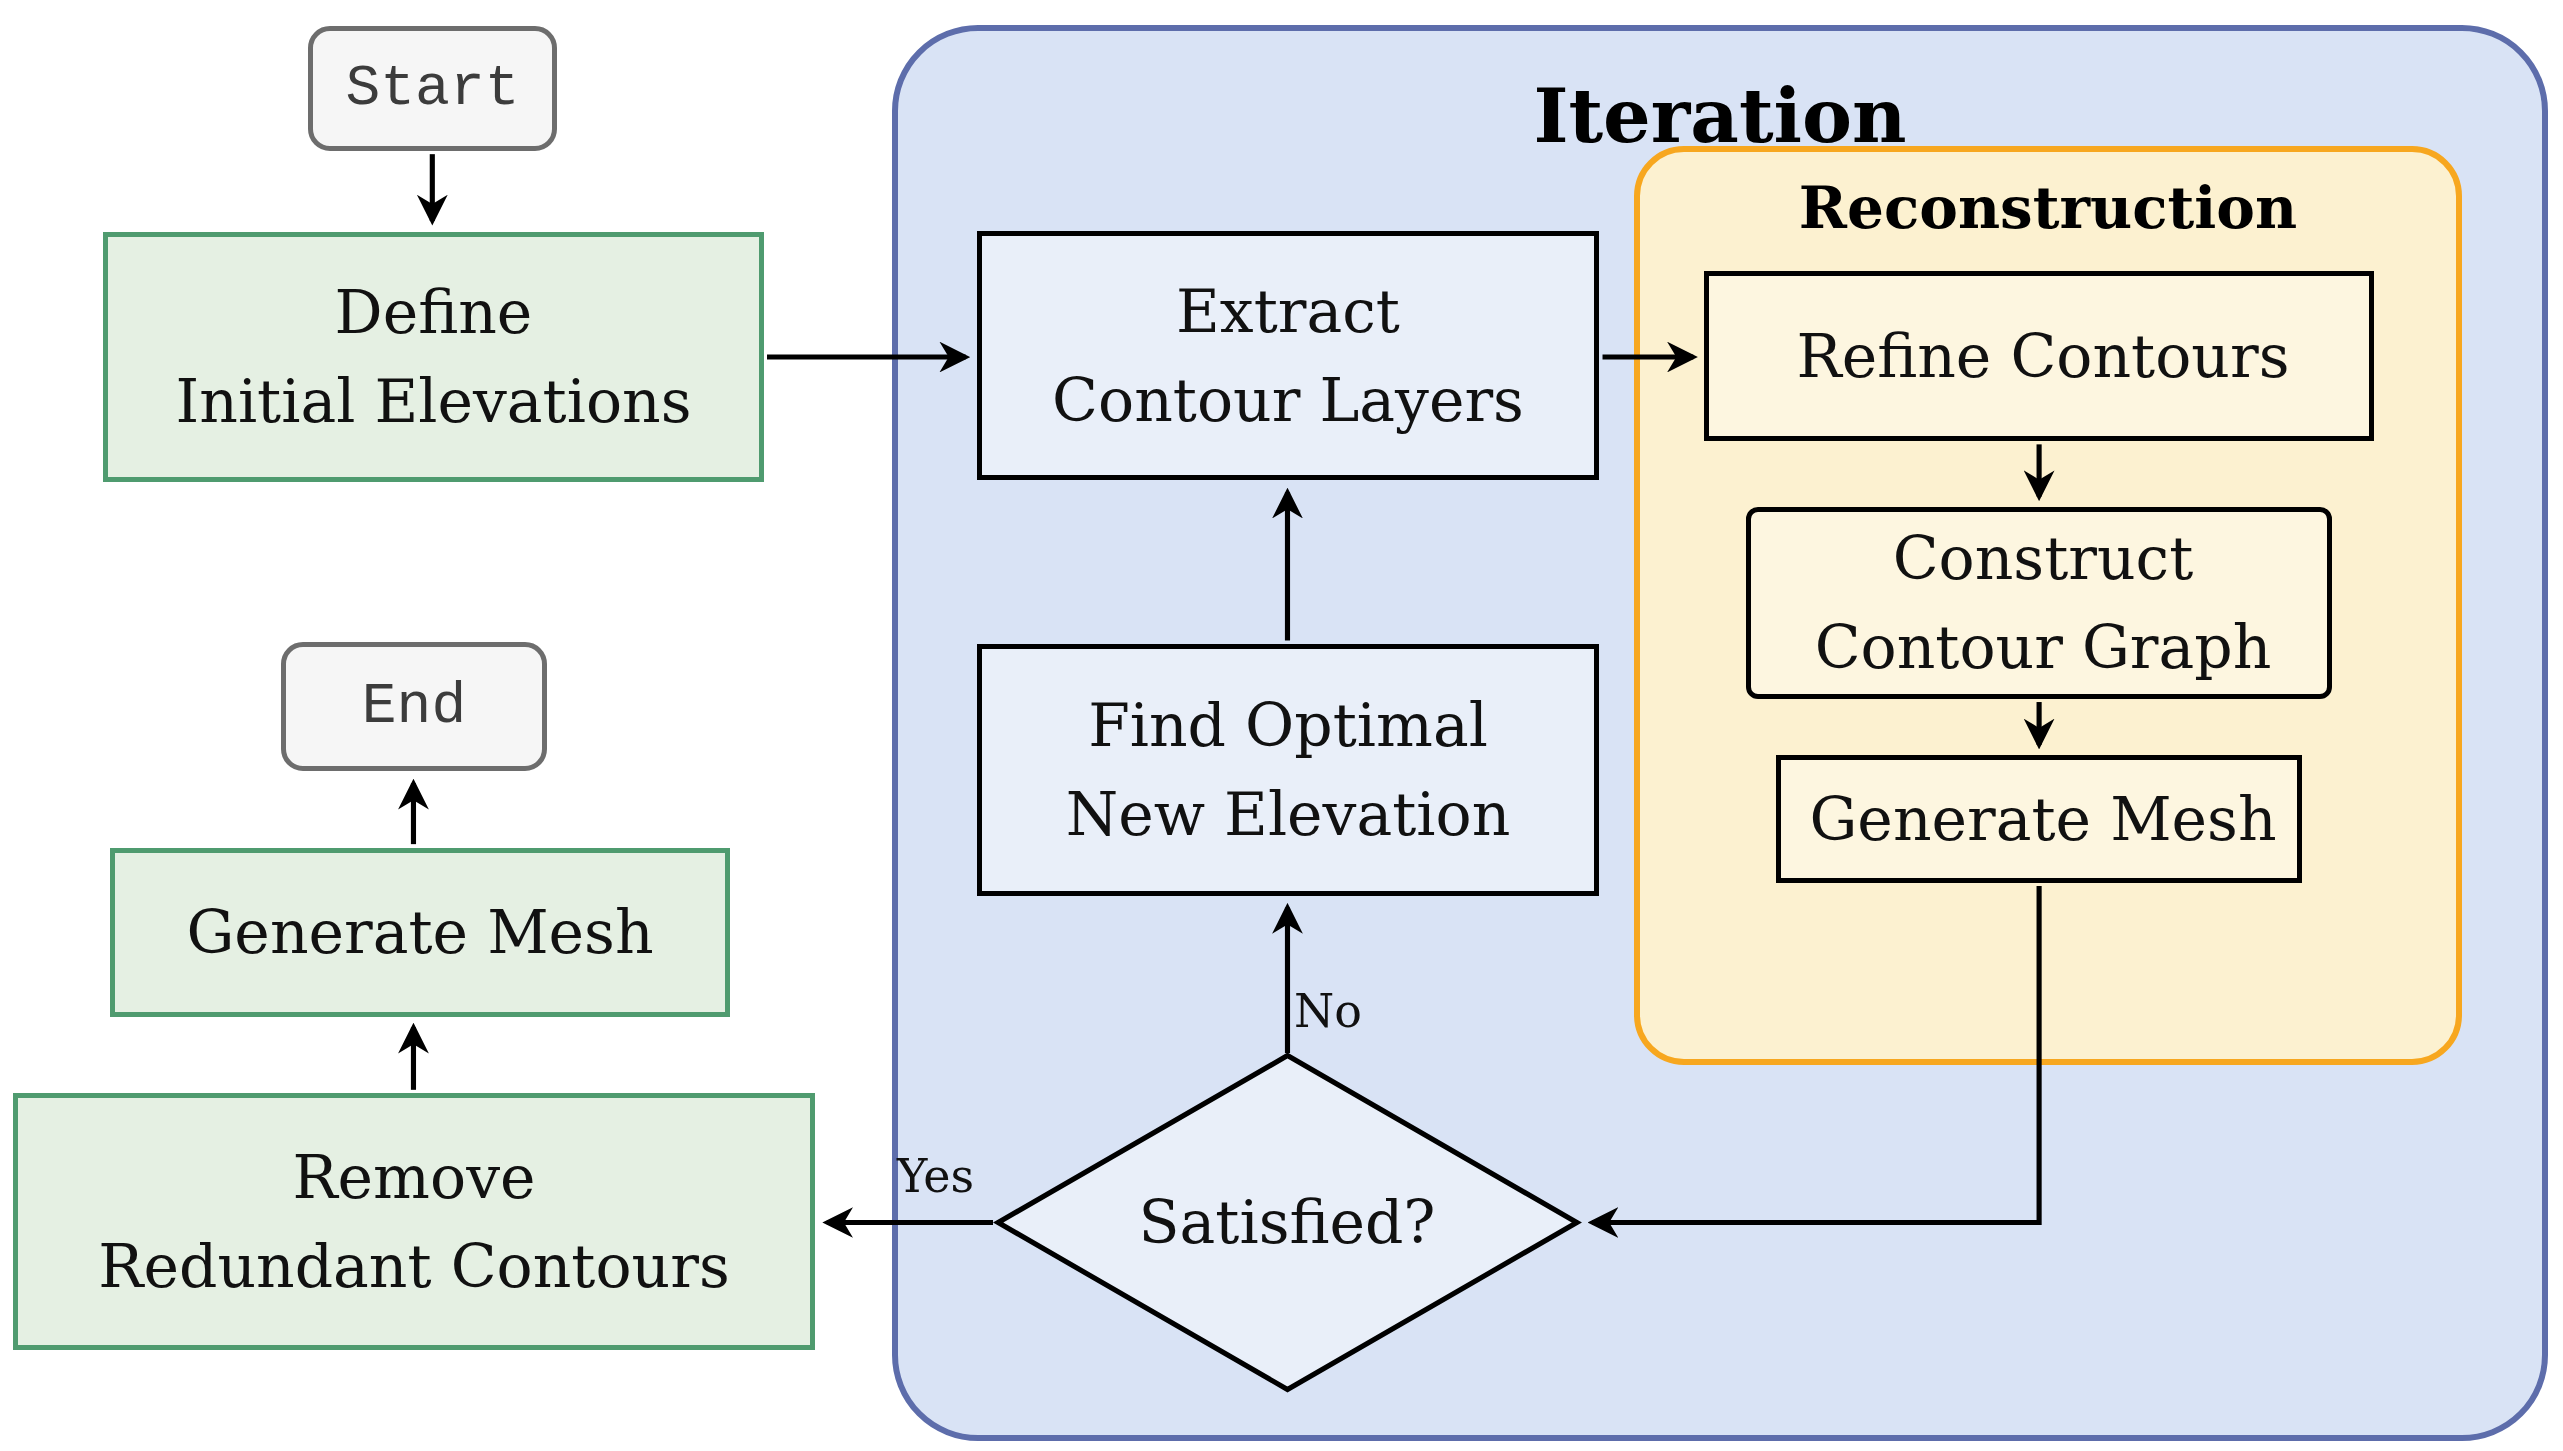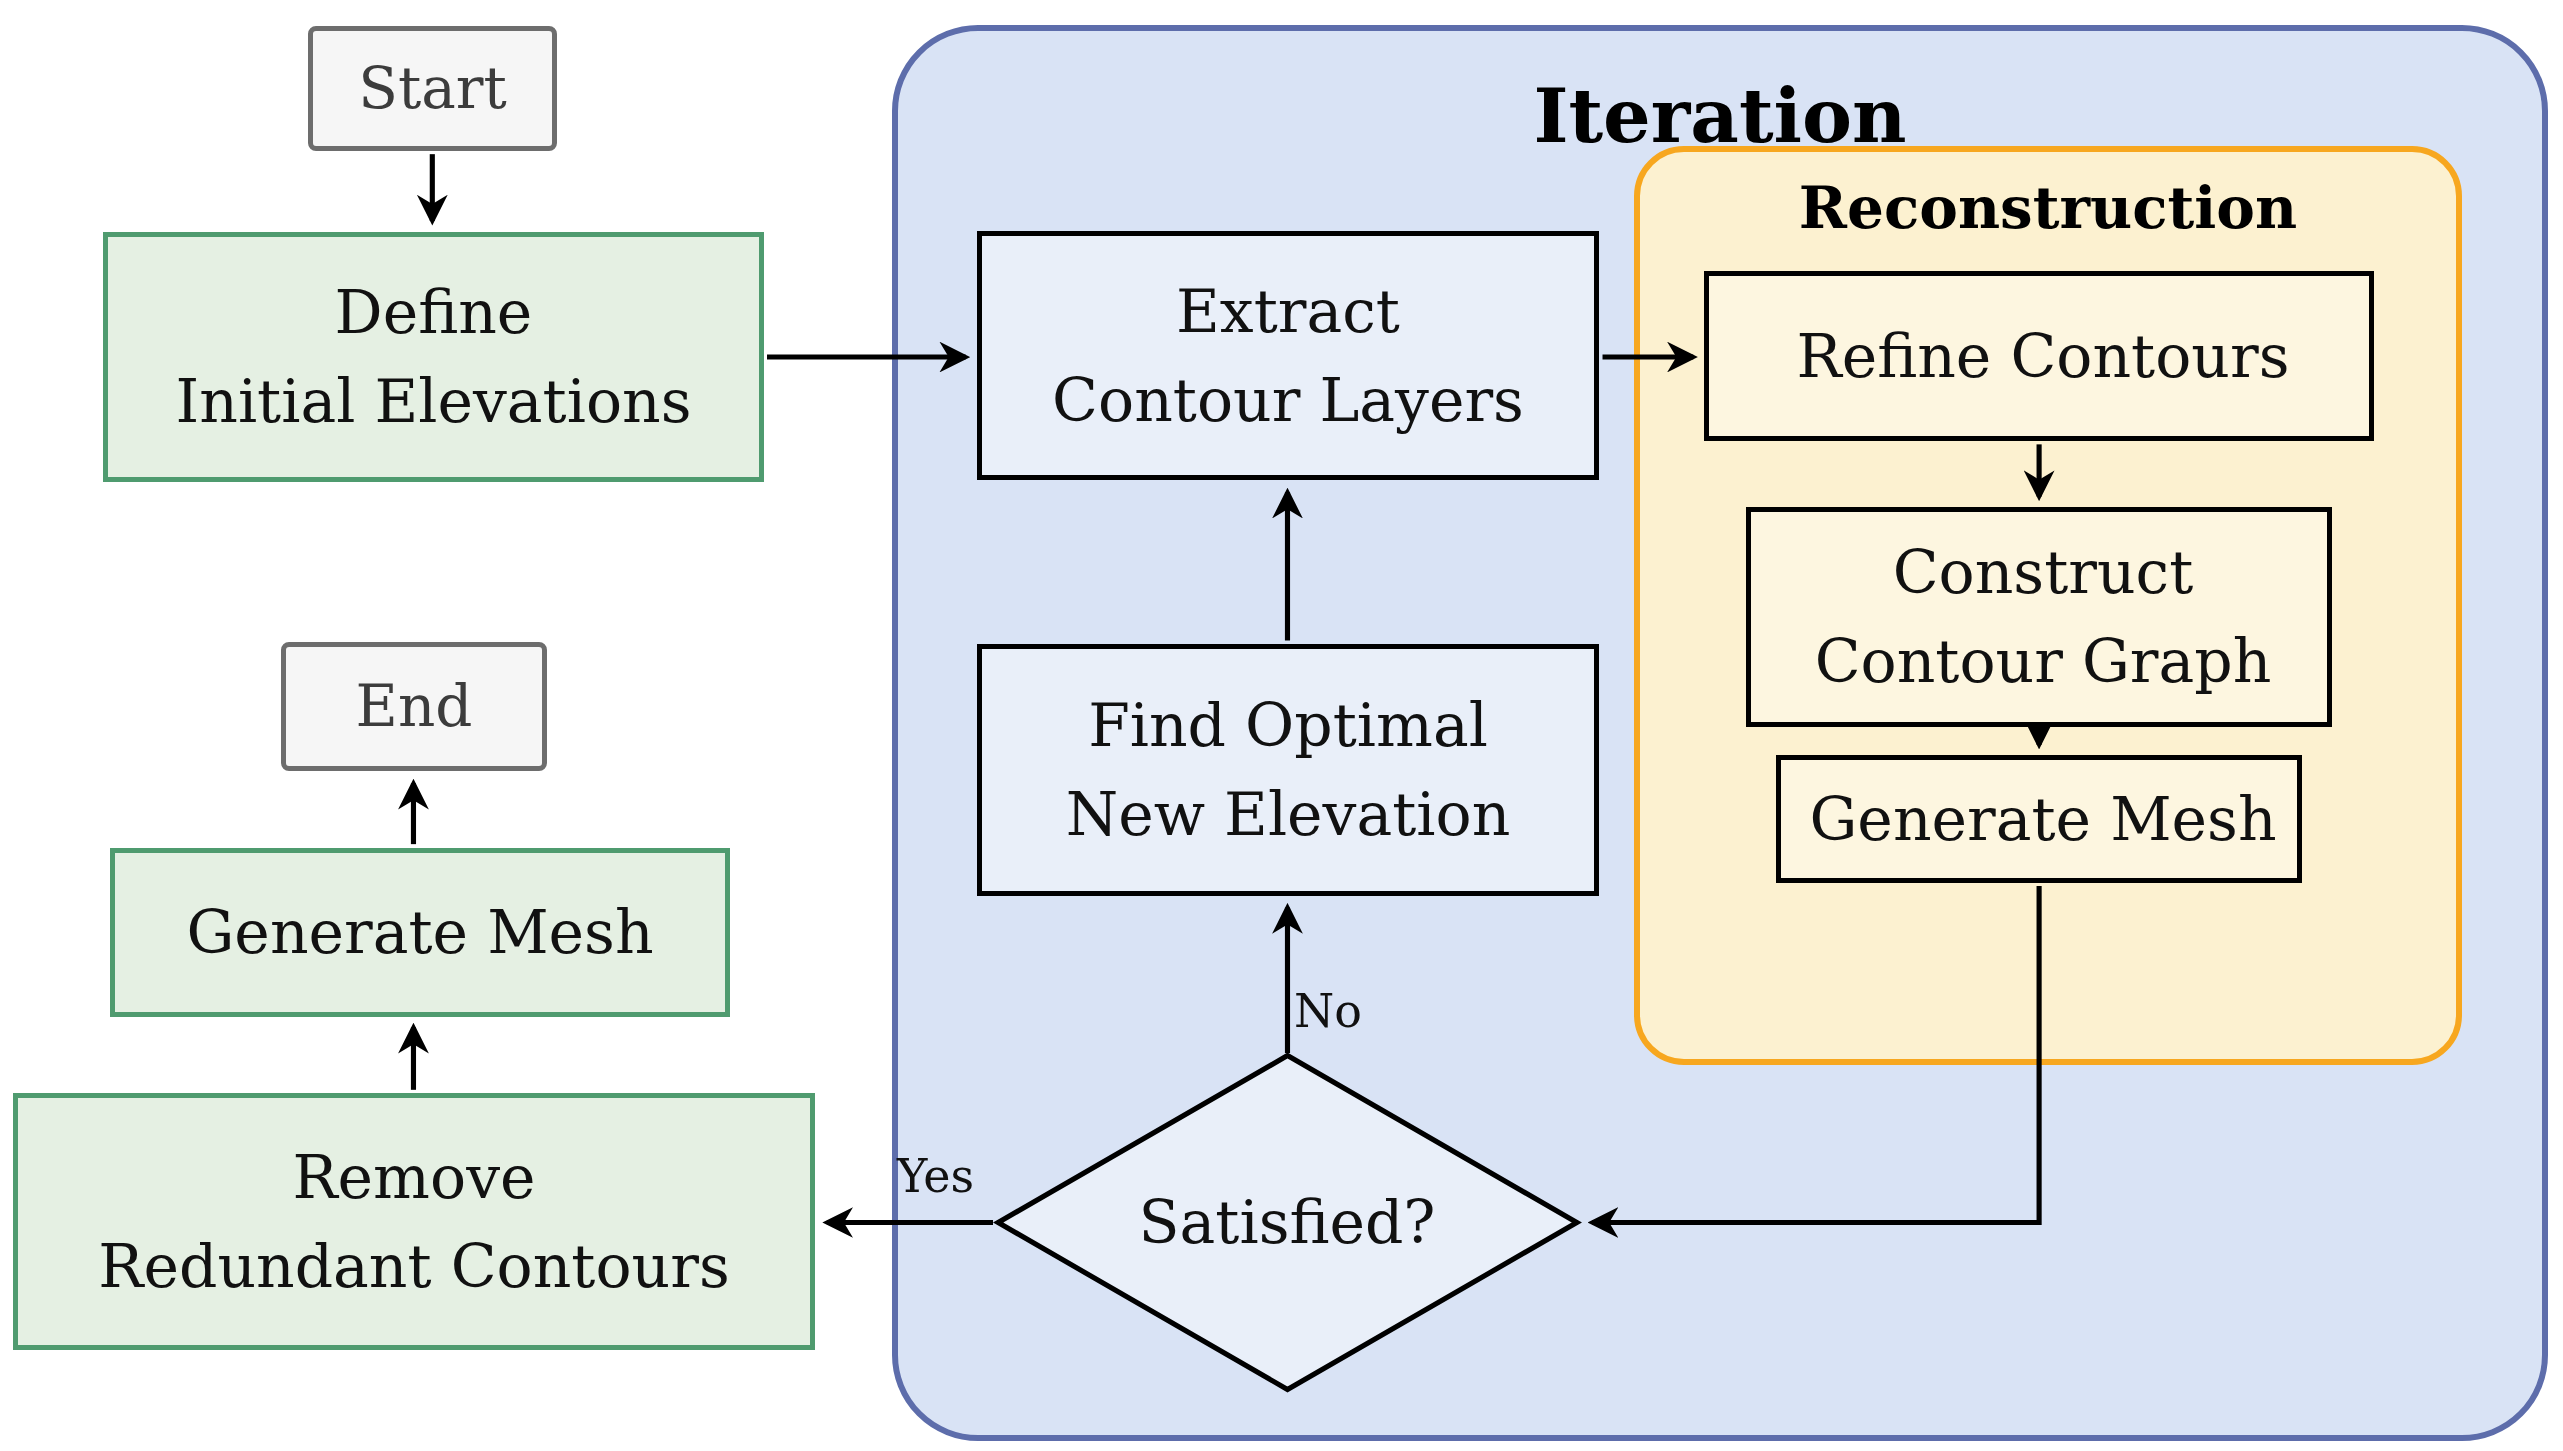--- a/index.html
+++ b/index.html
@@ -33,42 +33,42 @@
   #reconstruction-title{top:22px;font-size:58px;}
   
   .node{
     position:absolute;box-sizing:border-box;
     display:flex;flex-direction:column;align-items:center;justify-content:center;
     text-align:center;font-size:60px;line-height:1.48;
   }
   .terminal{
     background:var(--gray-fill);
     border:5.1px solid var(--gray-border);
-    border-radius:8px;
-    color:#3c3c3c;font-size:58px;
+    border-radius:22px;
+    color:#3c3c3c;font-size:58px;font-family:Liberation Mono, monospace;
   }
   .green-node{
     background:var(--green-fill);
     border:5.1px solid var(--green-border);
   }
   .blue-node{
     background:var(--process-blue-fill);
     border:5.1px solid var(--line-color);
   }
   .yellow-node{
     background:var(--process-yellow-fill);
     border:5.1px solid var(--line-color);
     padding-left:8px;
   }
   
   #start-box{left:308px;top:26px;width:249px;height:125px;}
   #define-box{left:103px;top:232px;width:661px;height:250px;}
   #extract-box{left:977px;top:231px;width:622px;height:249px;}
   #refine-box{left:1704px;top:271px;width:670px;height:170px;}
-  #construct-box{left:1746px;top:507px;width:586px;height:220px;}
+  #construct-box{left:1746px;top:507px;width:586px;height:192px;border-radius:12px;}
   #genmesh-yellow-box{left:1776px;top:755px;width:526px;height:128px;}
   #findopt-box{left:977px;top:644px;width:622px;height:252px;align-items:center;}
   #end-box{left:281px;top:642px;width:266px;height:129px;}
   #genmesh-green-box{left:110px;top:848px;width:620px;height:169px;}
   #remove-box{left:13px;top:1093px;width:802px;height:257px;}
   #diamond-label{
     left:1116px;top:1098px;width:342px;height:248px;
     background:transparent;border:none;
   }
   

